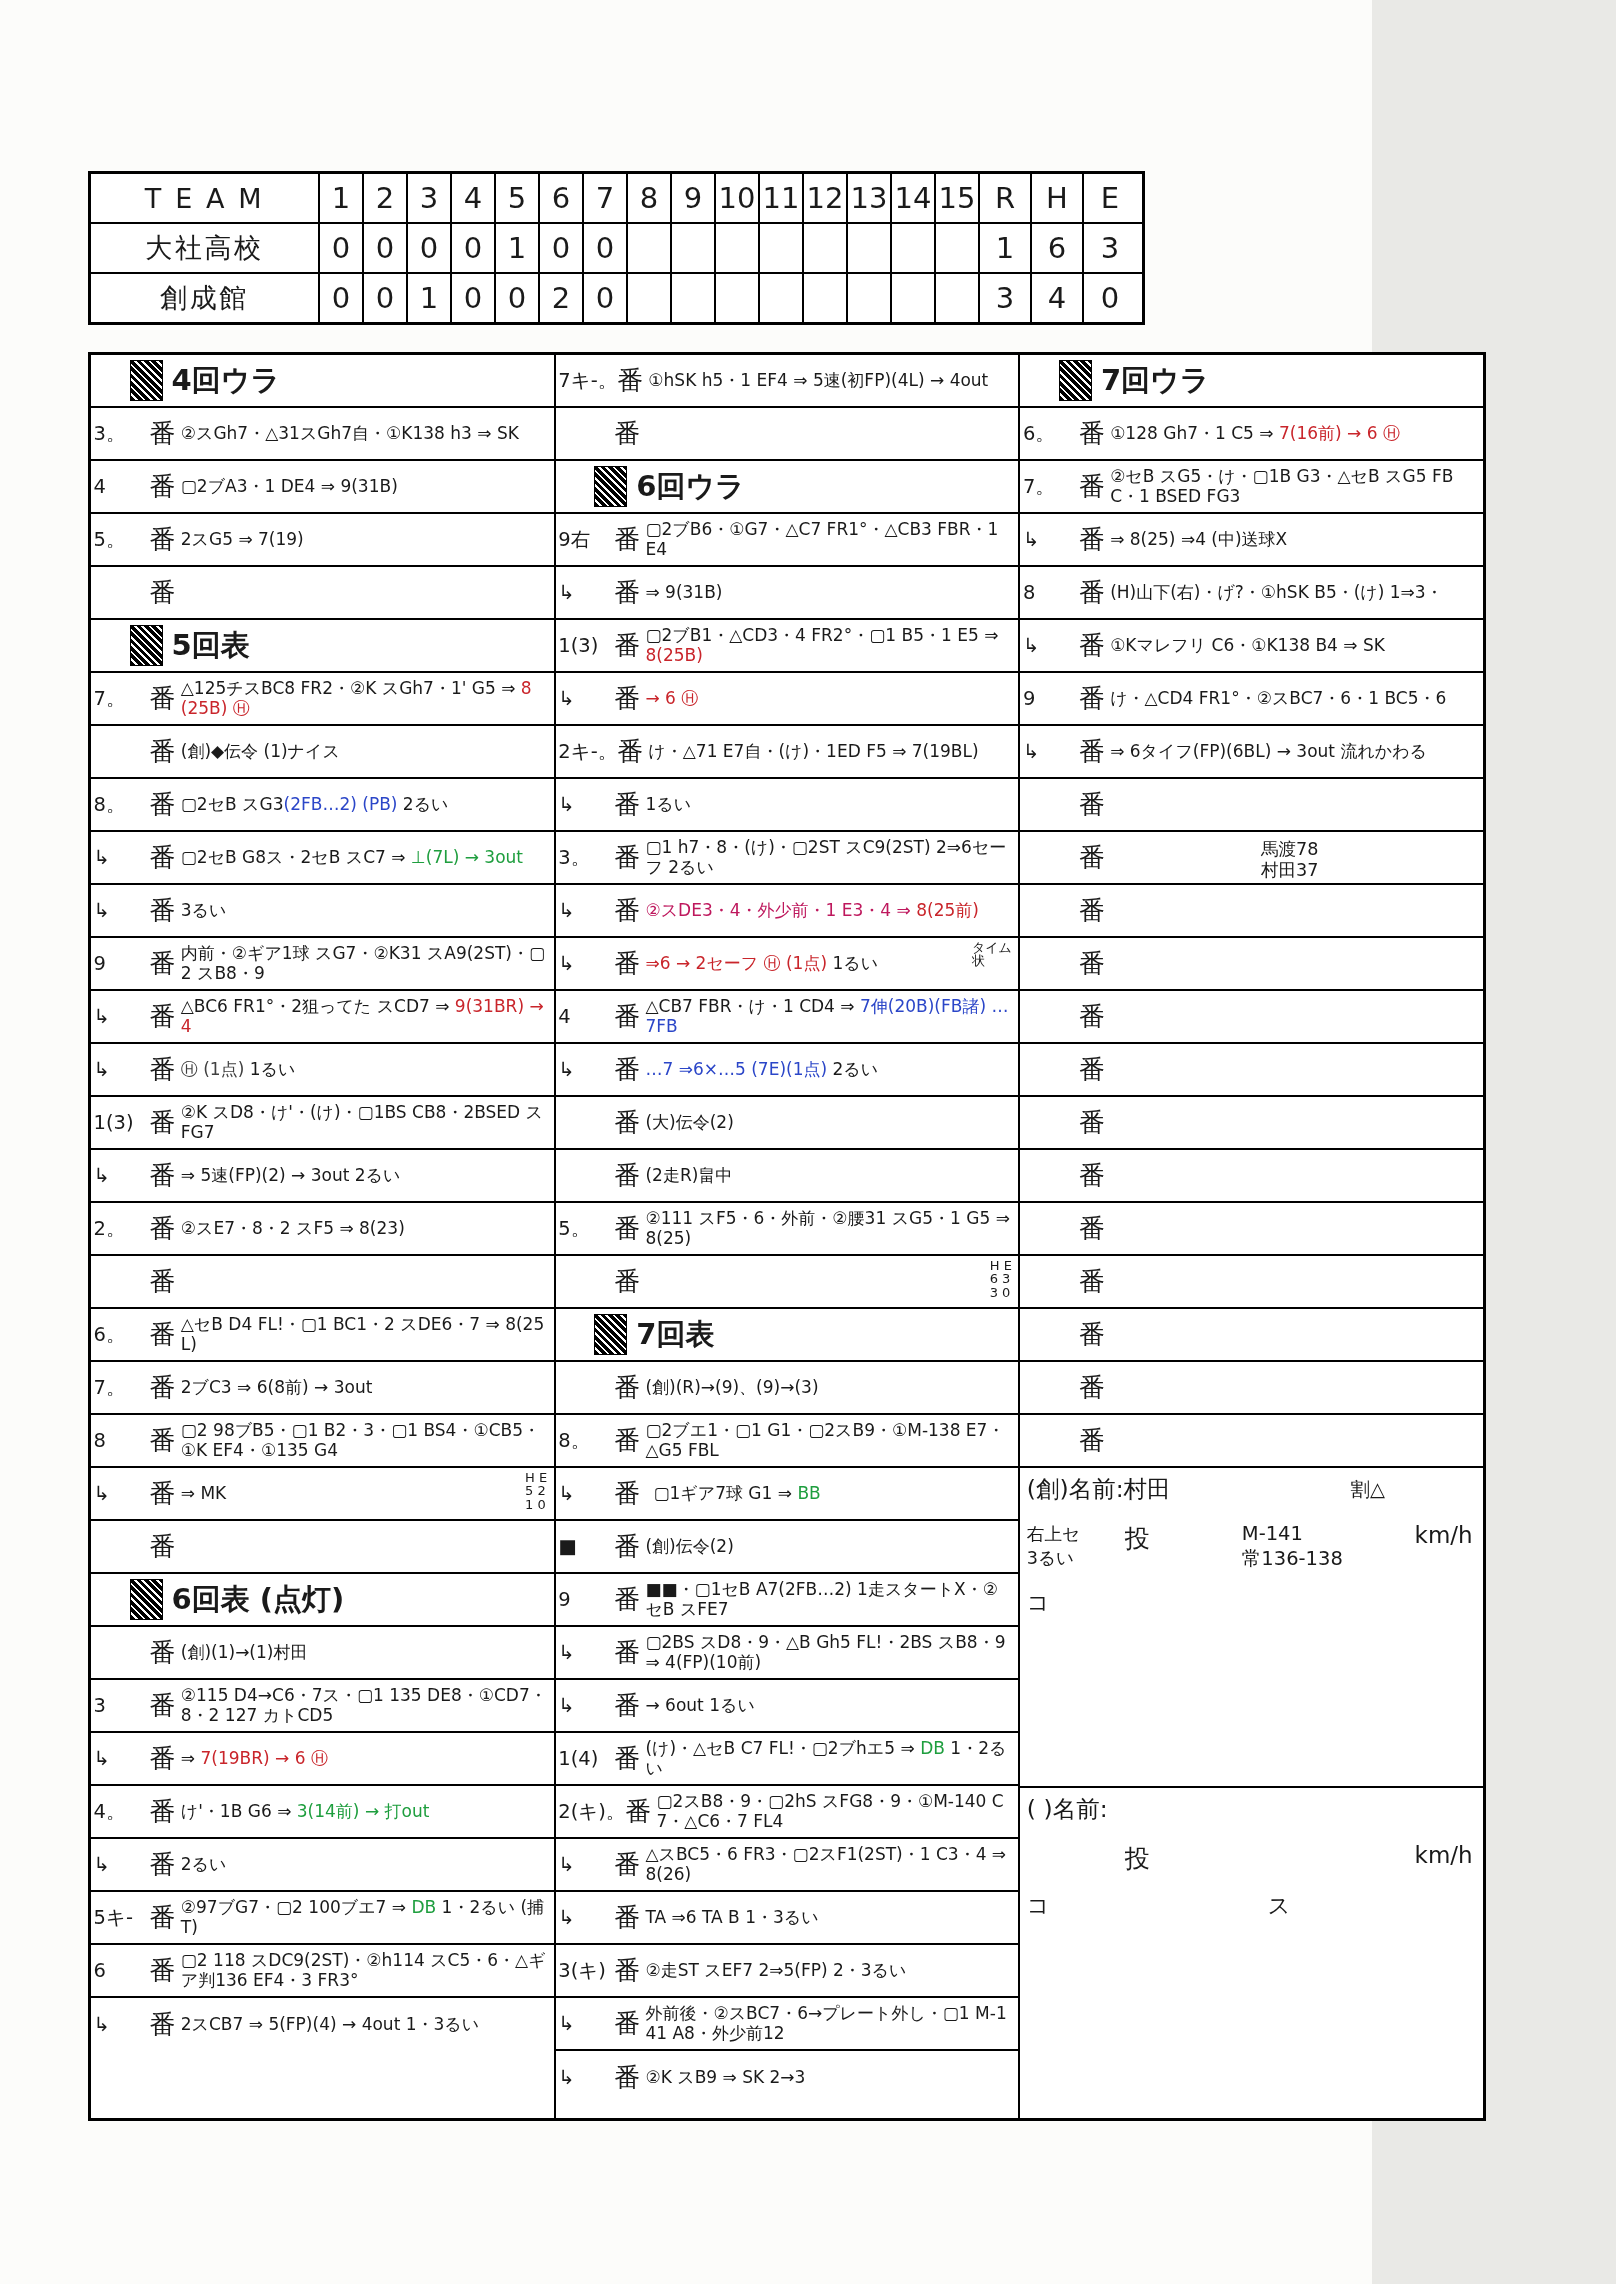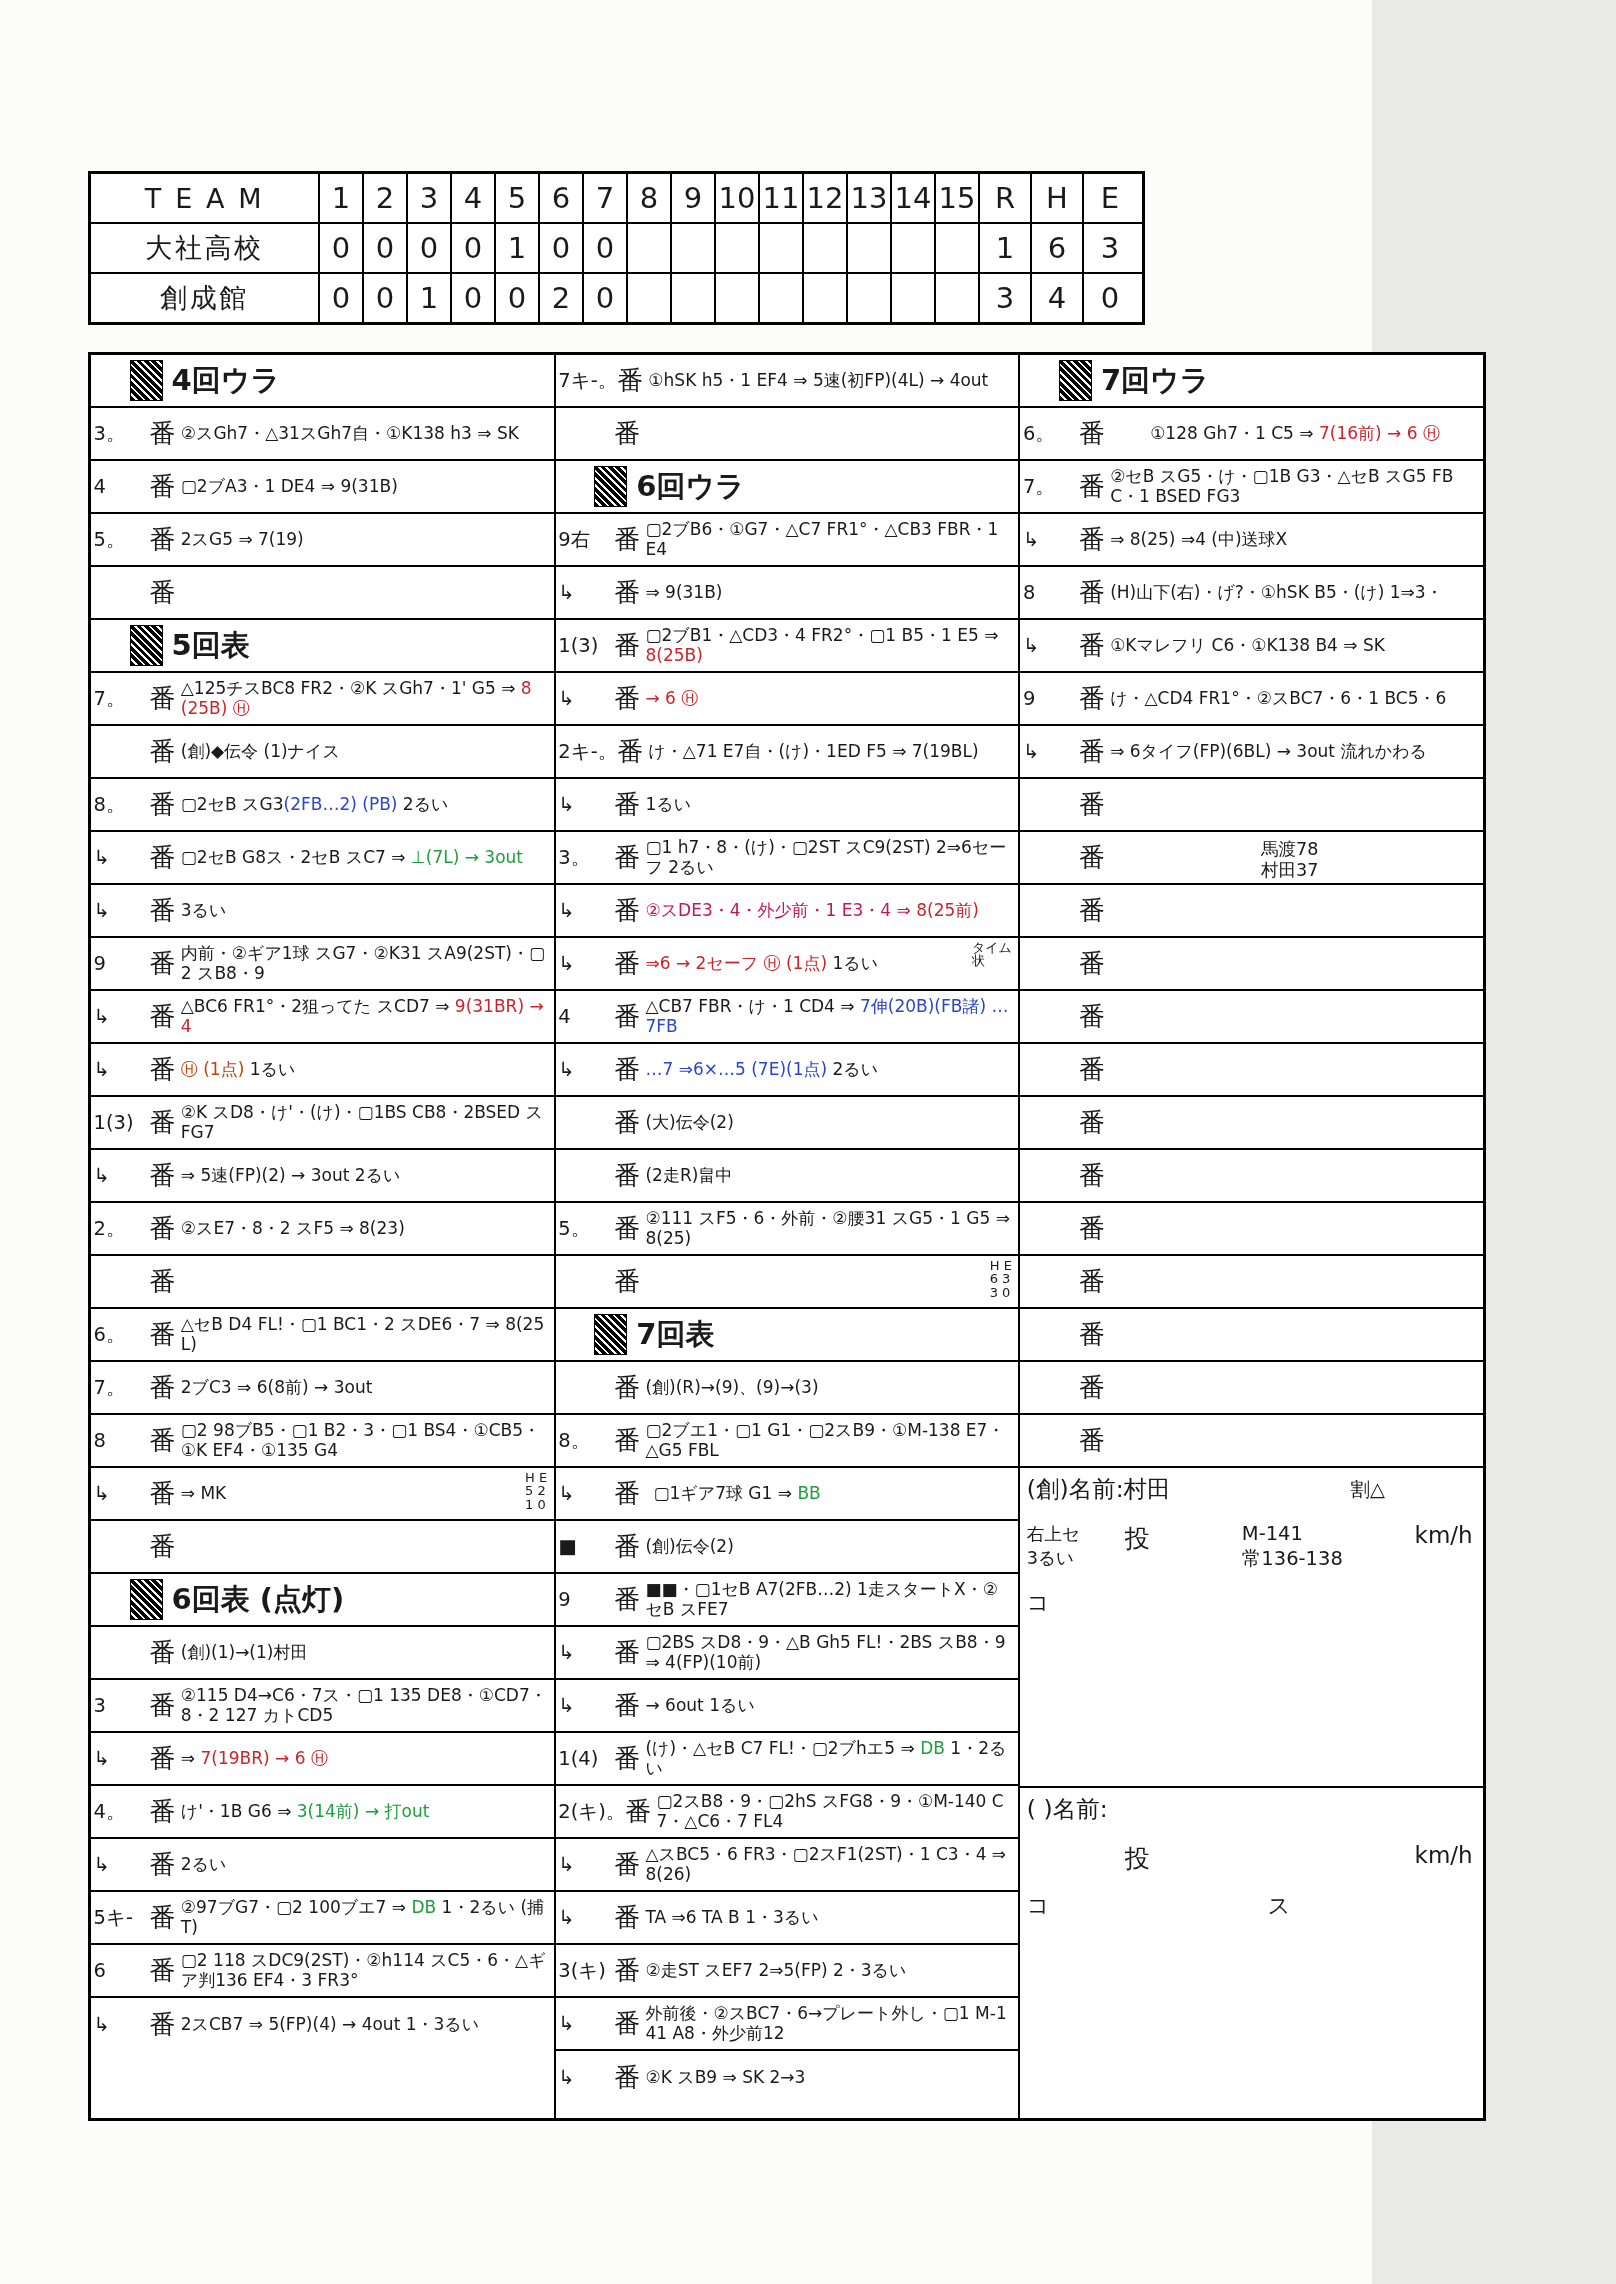--- a/index.html
+++ b/index.html
@@ -179,21 +179,21 @@
           <span class="content"><span style="color: rgb(26, 26, 26);">内前・②ギア1球 スG7・②K31 スA9(2ST)・▢2 スB8・9</span></span>
         </div>
         <div class="grow">
           <span class="lead">↳</span>
           <span class="ban">番</span>
           <span class="content"><span style="color: rgb(26, 26, 26);">△BC6 FR1°・2狙ってた スCD7 ⇒ </span><span style="color: rgb(201, 37, 43);">9(31BR) → 4</span></span>
         </div>
         <div class="grow">
           <span class="lead">↳</span>
           <span class="ban">番</span>
-          <span class="content"><span style="color: #c2410c; text-align: center;">Ⓗ (1点)</span><span style="color: rgb(26, 26, 26);"> 1るい</span></span>
+          <span class="content"><span style="color: #404040; text-align: center;">Ⓗ (1点)</span><span style="color: rgb(26, 26, 26);"> 1るい</span></span>
         </div>
         <div class="grow">
           <span class="lead">1(3)</span>
           <span class="ban">番</span>
           <span class="content"><span style="color: rgb(26, 26, 26);">②K スD8・け'・(け)・▢1BS CB8・2BSED スFG7</span></span>
         </div>
         <div class="grow">
           <span class="lead">↳</span>
           <span class="ban">番</span>
           <span class="content"><span style="color: rgb(26, 26, 26);">⇒ 5速(FP)(2) → 3out 2るい</span></span>
@@ -452,21 +452,21 @@
         </div>
       </div>
       <div class="gcol">
         <div class="grow">
           <span class="scribble"></span>
           <span class="section">7回ウラ</span>
         </div>
         <div class="grow">
           <span class="lead">6。</span>
           <span class="ban">番</span>
-          <span class="content"><span style="color: rgb(26, 26, 26); margin-left: 40px;">①128 Gh7・1 C5 ⇒ </span><span style="color: rgb(201, 37, 43);">7(16前) → 6 Ⓗ</span></span>
+          <span class="content"><span style="color: rgb(26, 26, 26);">①128 Gh7・1 C5 ⇒ </span><span style="color: rgb(201, 37, 43);">7(16前) → 6 Ⓗ</span></span>
         </div>
         <div class="grow">
           <span class="lead">7。</span>
           <span class="ban">番</span>
           <span class="content"><span style="color: rgb(26, 26, 26);">②セB スG5・け・▢1B G3・△セB スG5 FBC・1 BSED FG3</span></span>
         </div>
         <div class="grow">
           <span class="lead">↳</span>
           <span class="ban">番</span>
           <span class="content"><span style="color: rgb(26, 26, 26);">⇒ 8(25) ⇒4 (中)送球X</span></span>

